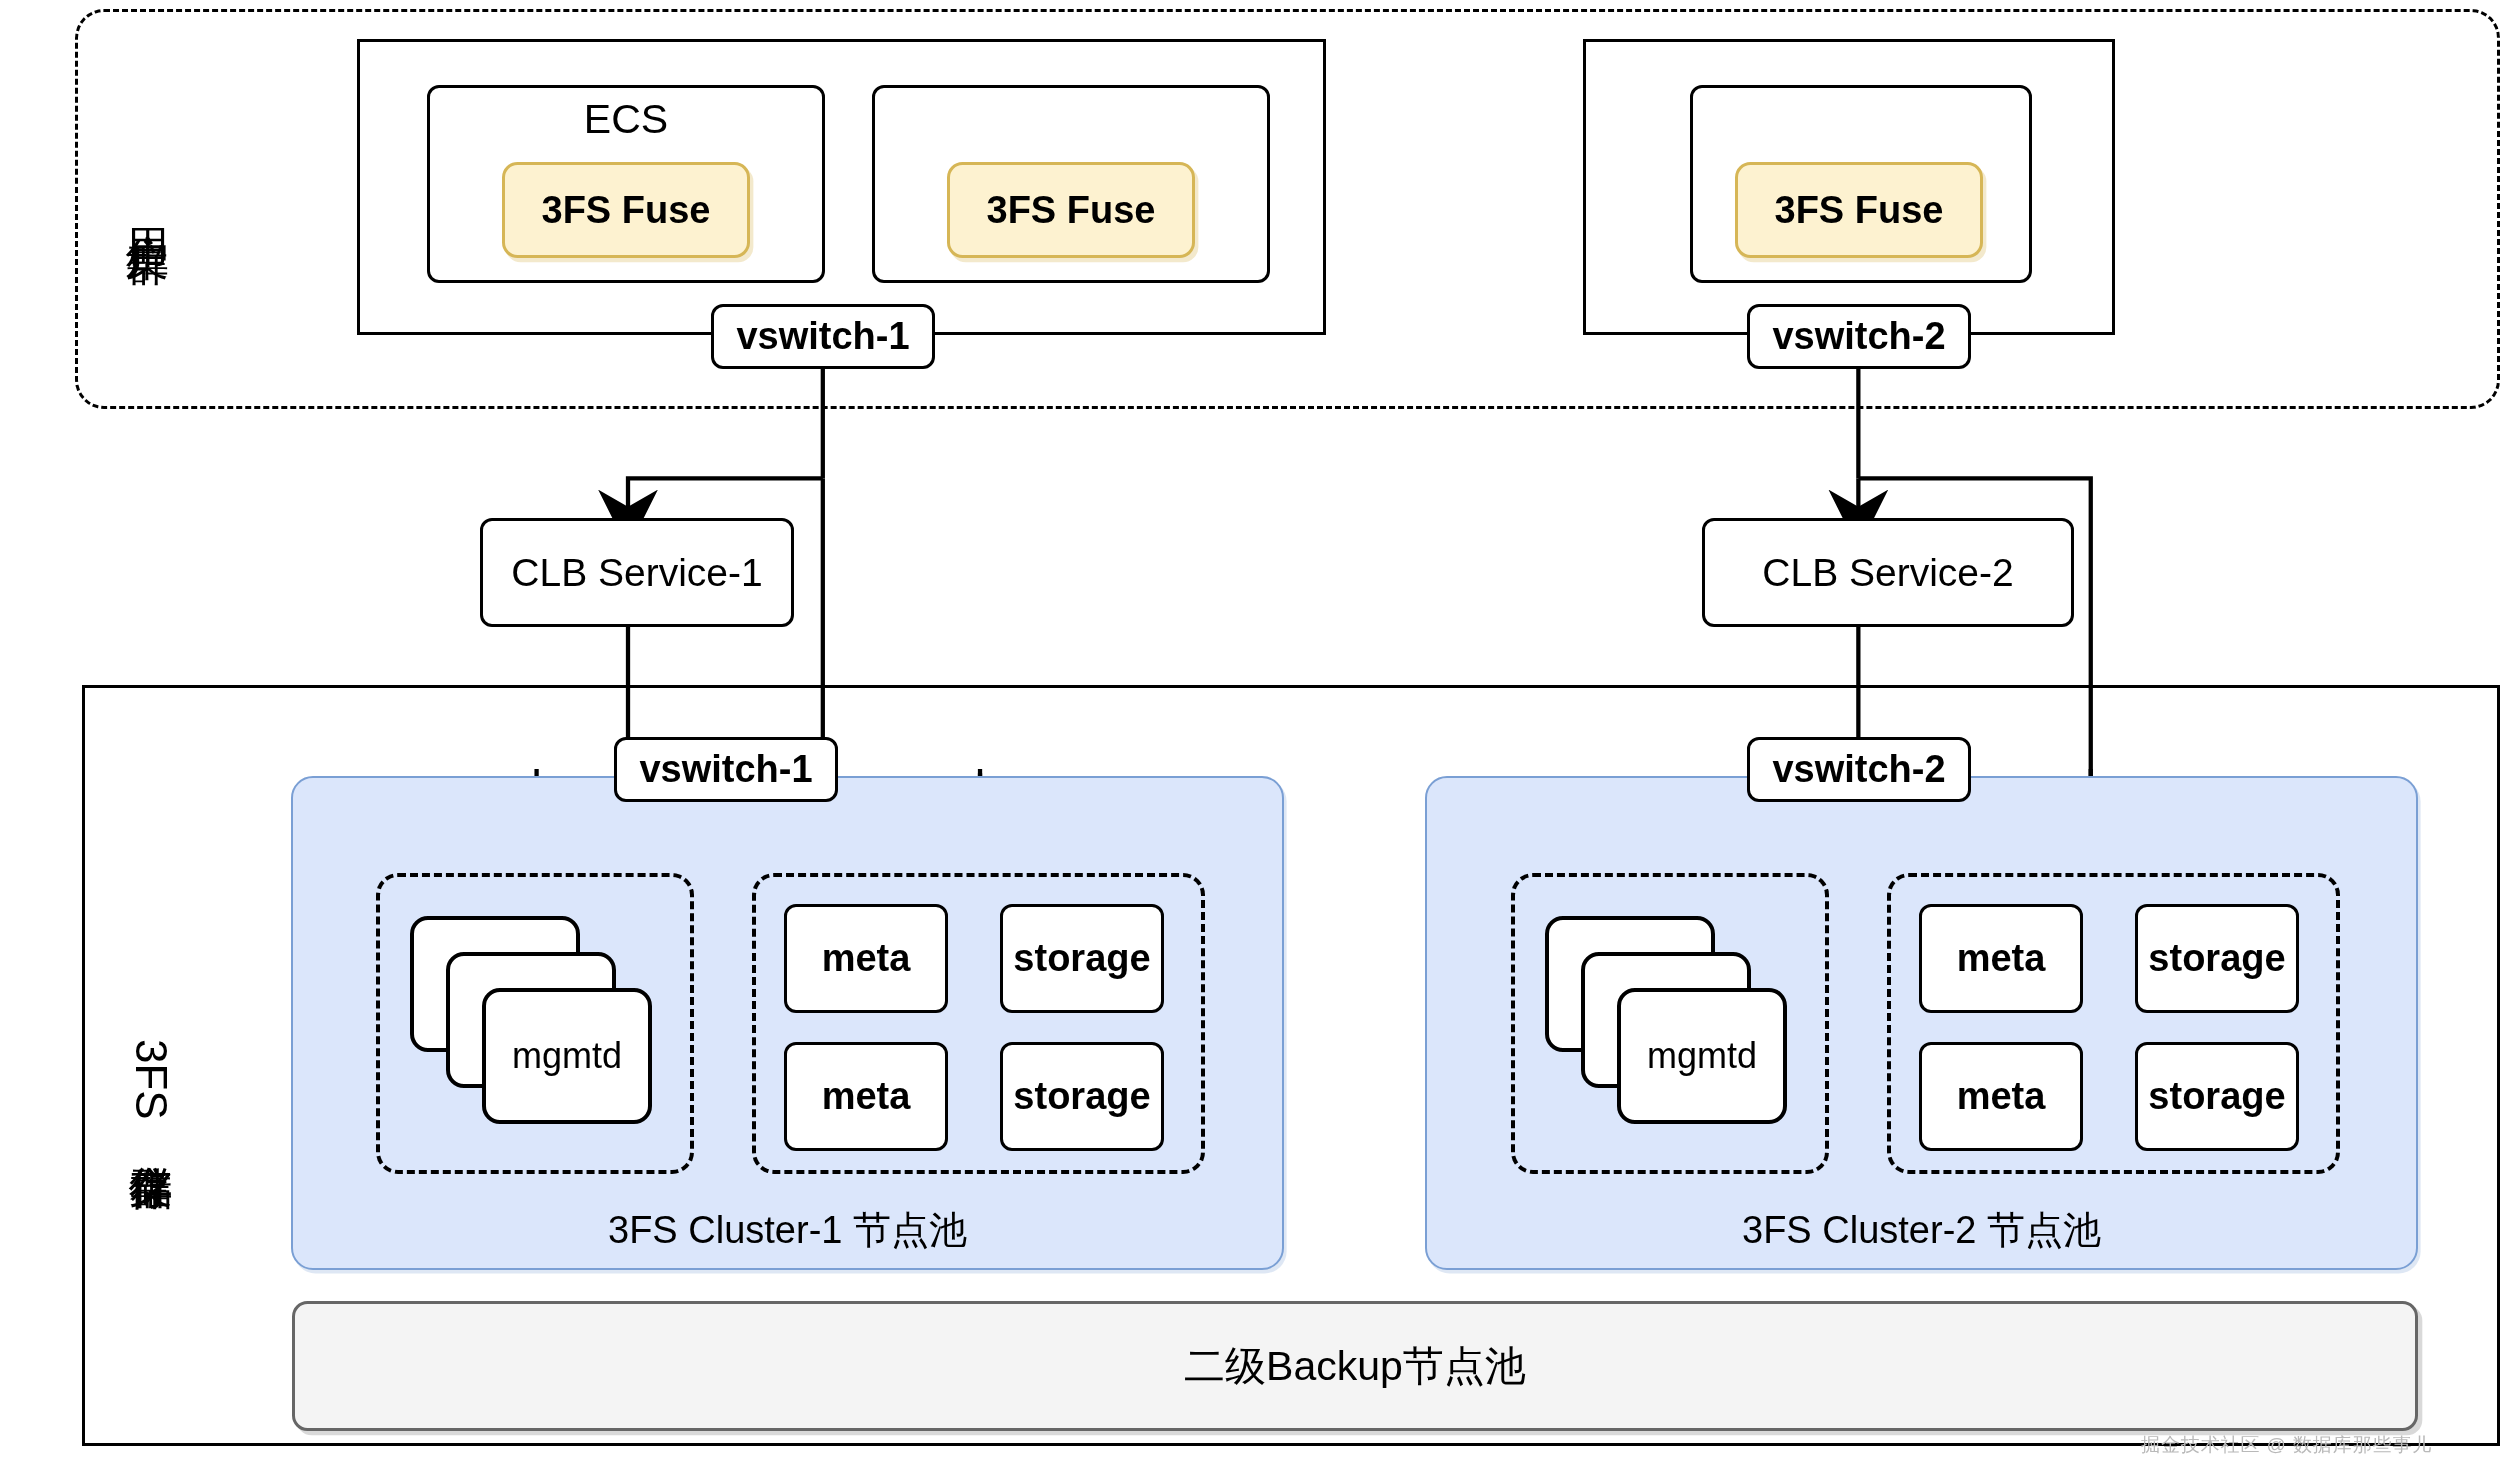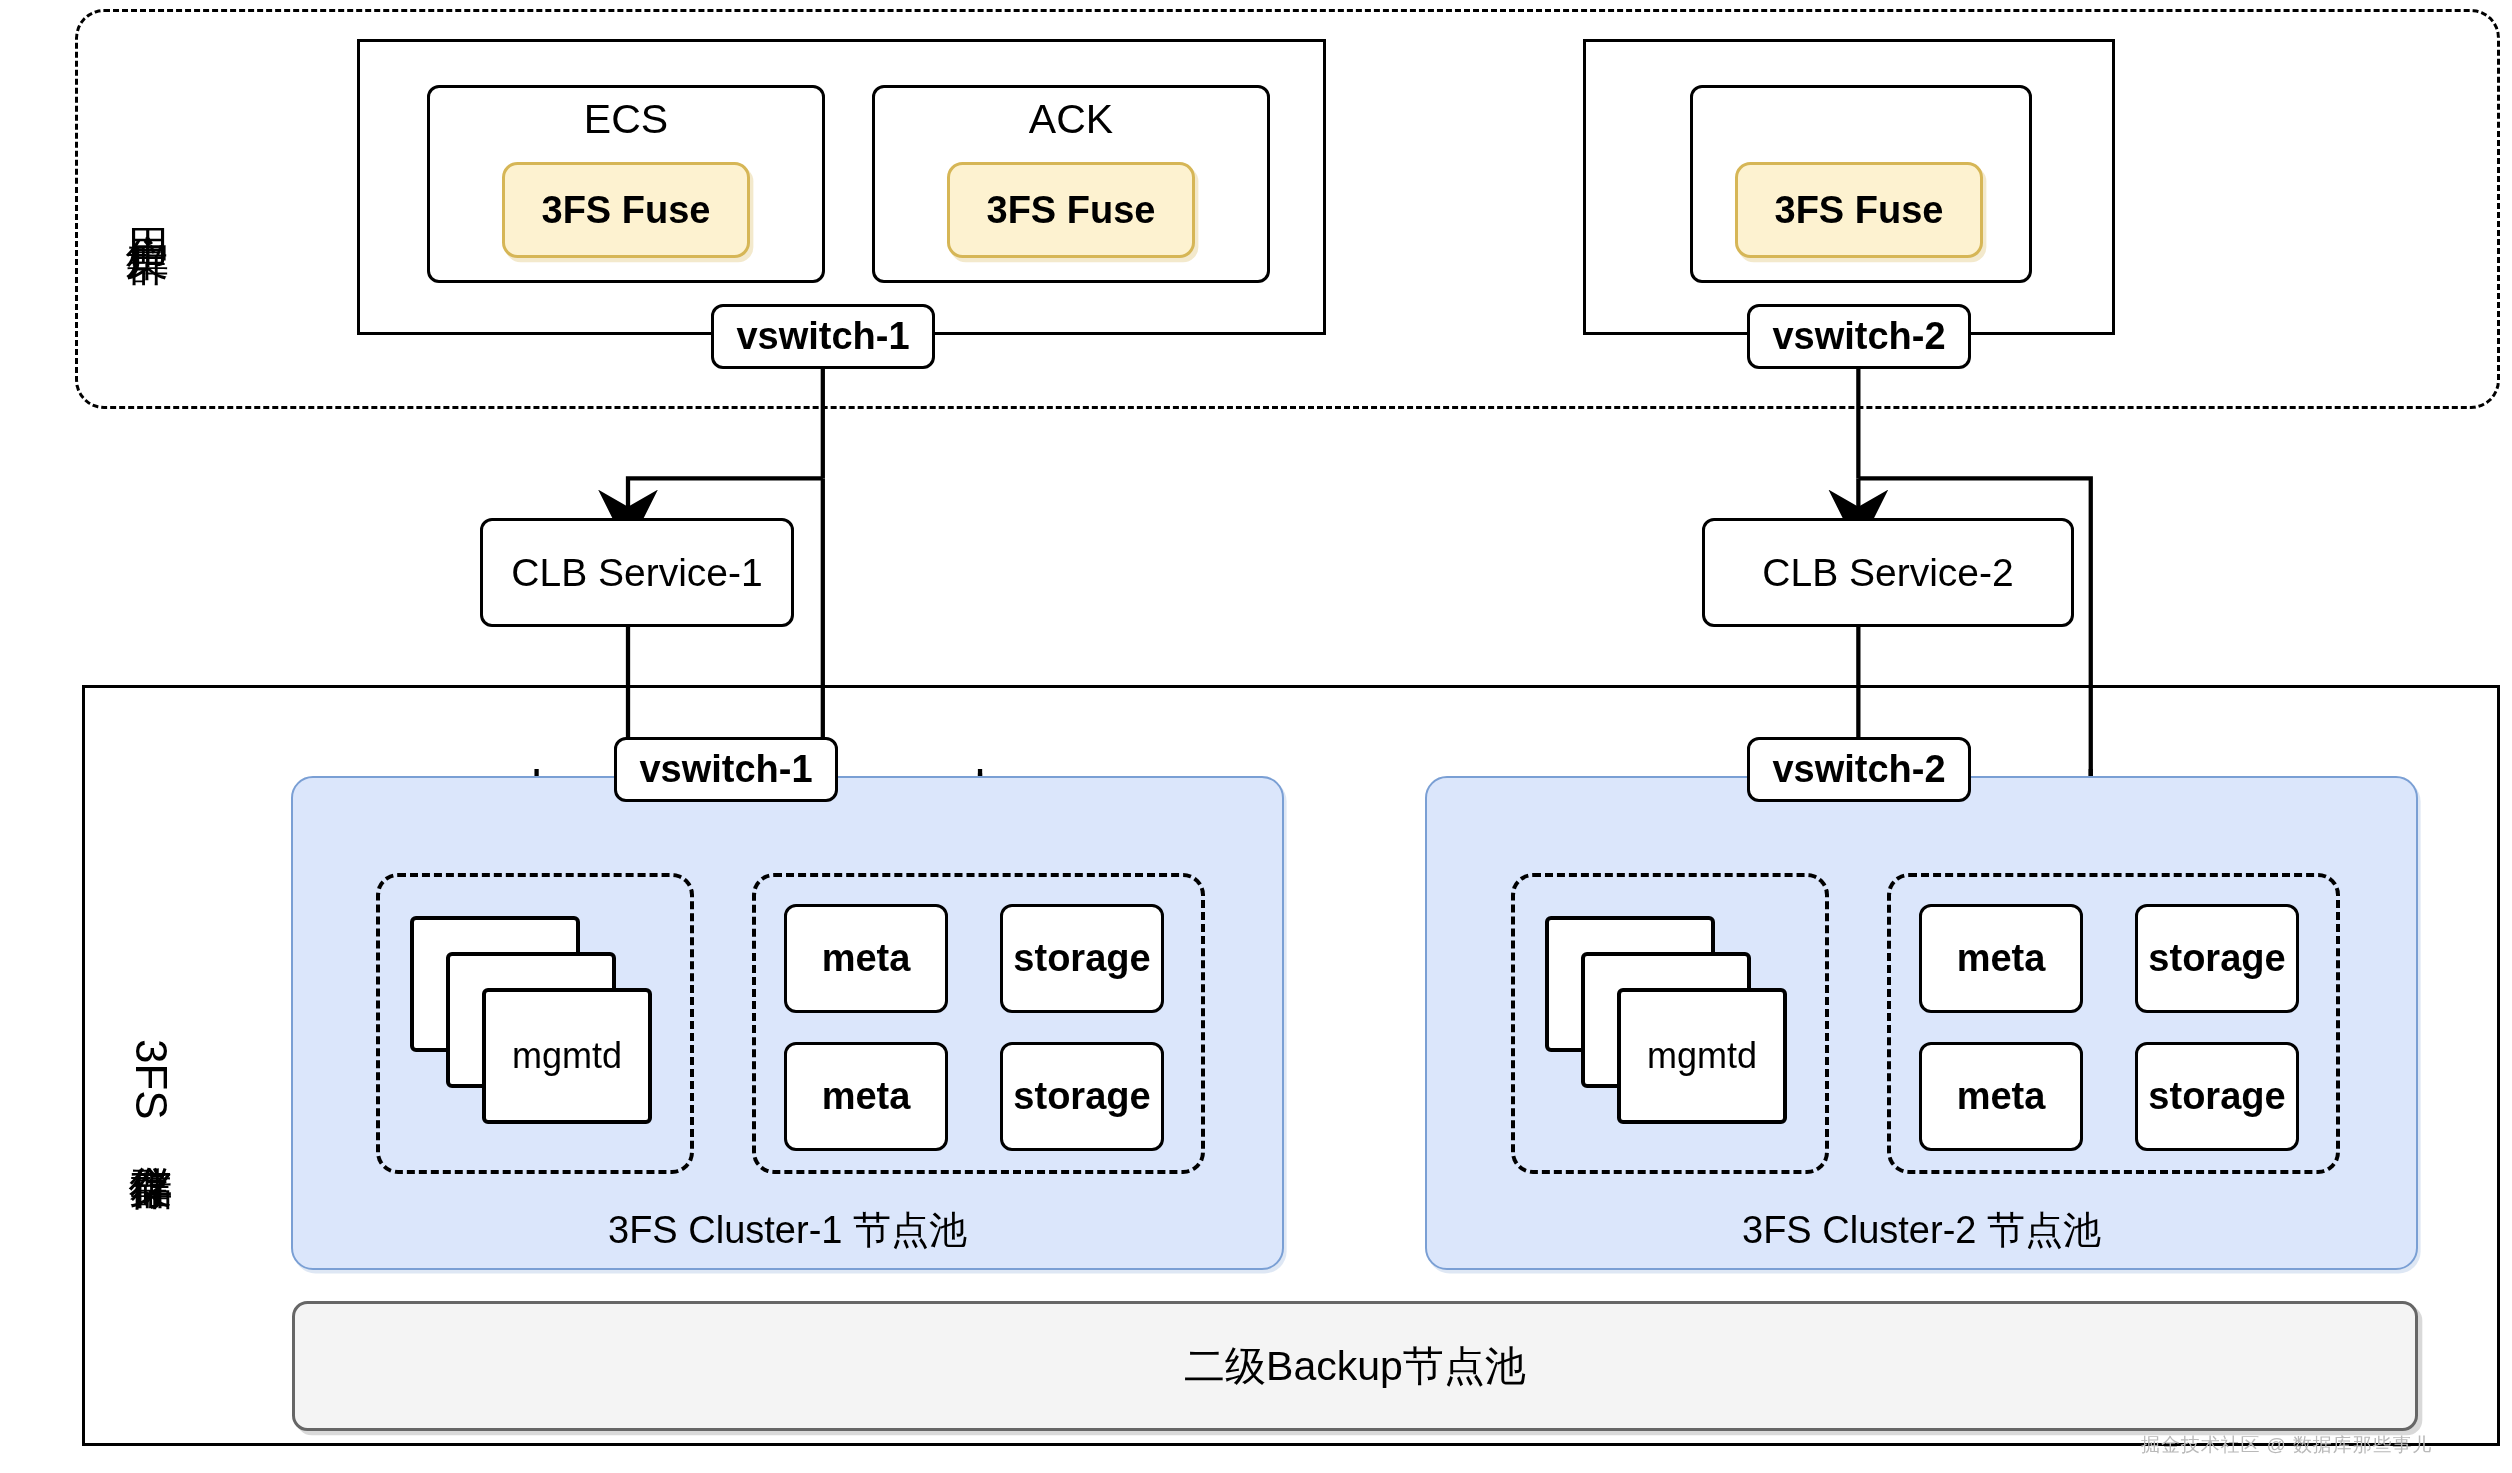--- a/index.html
+++ b/index.html
@@ -34,21 +34,21 @@
 
   .vlabel{writing-mode:vertical-rl;text-orientation:upright;letter-spacing:5.1px;}
   .vlabel-mixed{writing-mode:vertical-rl;text-orientation:mixed;}
   .t-44{font-size:38px;font-weight:bold;}
   .t-46{font-size:39px;}
   .t-48{font-size:41px;}
   .t-52{font-size:44px;}
 
   .pool-label{position:absolute;width:100%;text-align:center;font-size:38px;color:#000;}
   .stack{position:absolute;}
-  .stack .card{position:absolute;background:#fff;border:4.3px solid #000;border-radius:6px;
+  .stack .card{position:absolute;background:#fff;border:4.3px solid #000;border-radius:18px;
       display:flex;align-items:center;justify-content:center;font-size:36px;}
   .watermark{position:absolute;color:#b9b9b9;font-size:19px;letter-spacing:0.9px;white-space:nowrap;margin-top:37px;}
 </style>
 </head>
 <body>
 
 <div id="stage">
 
   <svg viewBox="0 0 2940 1724">
     <defs>
@@ -83,21 +83,20 @@
 
   <div class="nodebox vlabel t-52" style="left:118px;top:75px;width:60px;height:256px;">用户集群</div>
 
   <div class="nodebox plain-sq" style="left:357px;top:39px;width:969px;height:296px;"></div>
 
   <div class="nodebox plain" style="left:427px;top:85px;width:398px;height:198px;"></div>
   <div class="nodebox t-48" style="left:427px;top:94px;width:398px;height:51px;">ECS</div>
   <div class="nodebox fuse t-44" style="left:502px;top:162px;width:248px;height:96px;">3FS Fuse</div>
 
   <div class="nodebox plain" style="left:872px;top:85px;width:398px;height:198px;"></div>
-  <div class="nodebox t-48" style="left:872px;top:94px;width:398px;height:51px;">ACK</div>
   <div class="nodebox fuse t-44" style="left:947px;top:162px;width:248px;height:96px;">3FS Fuse</div>
 
   <div class="nodebox plain-sq" style="left:1583px;top:39px;width:532px;height:296px;"></div>
 
   <div class="nodebox plain" style="left:1690px;top:85px;width:342px;height:198px;"></div>
   <div class="nodebox fuse t-44" style="left:1735px;top:162px;width:248px;height:96px;">3FS Fuse</div>
 
   <div class="nodebox plain t-44" style="left:711px;top:304px;width:224px;height:65px;">vswitch-1</div>
 
   <div class="nodebox plain t-44" style="left:1747px;top:304px;width:224px;height:65px;">vswitch-2</div>

